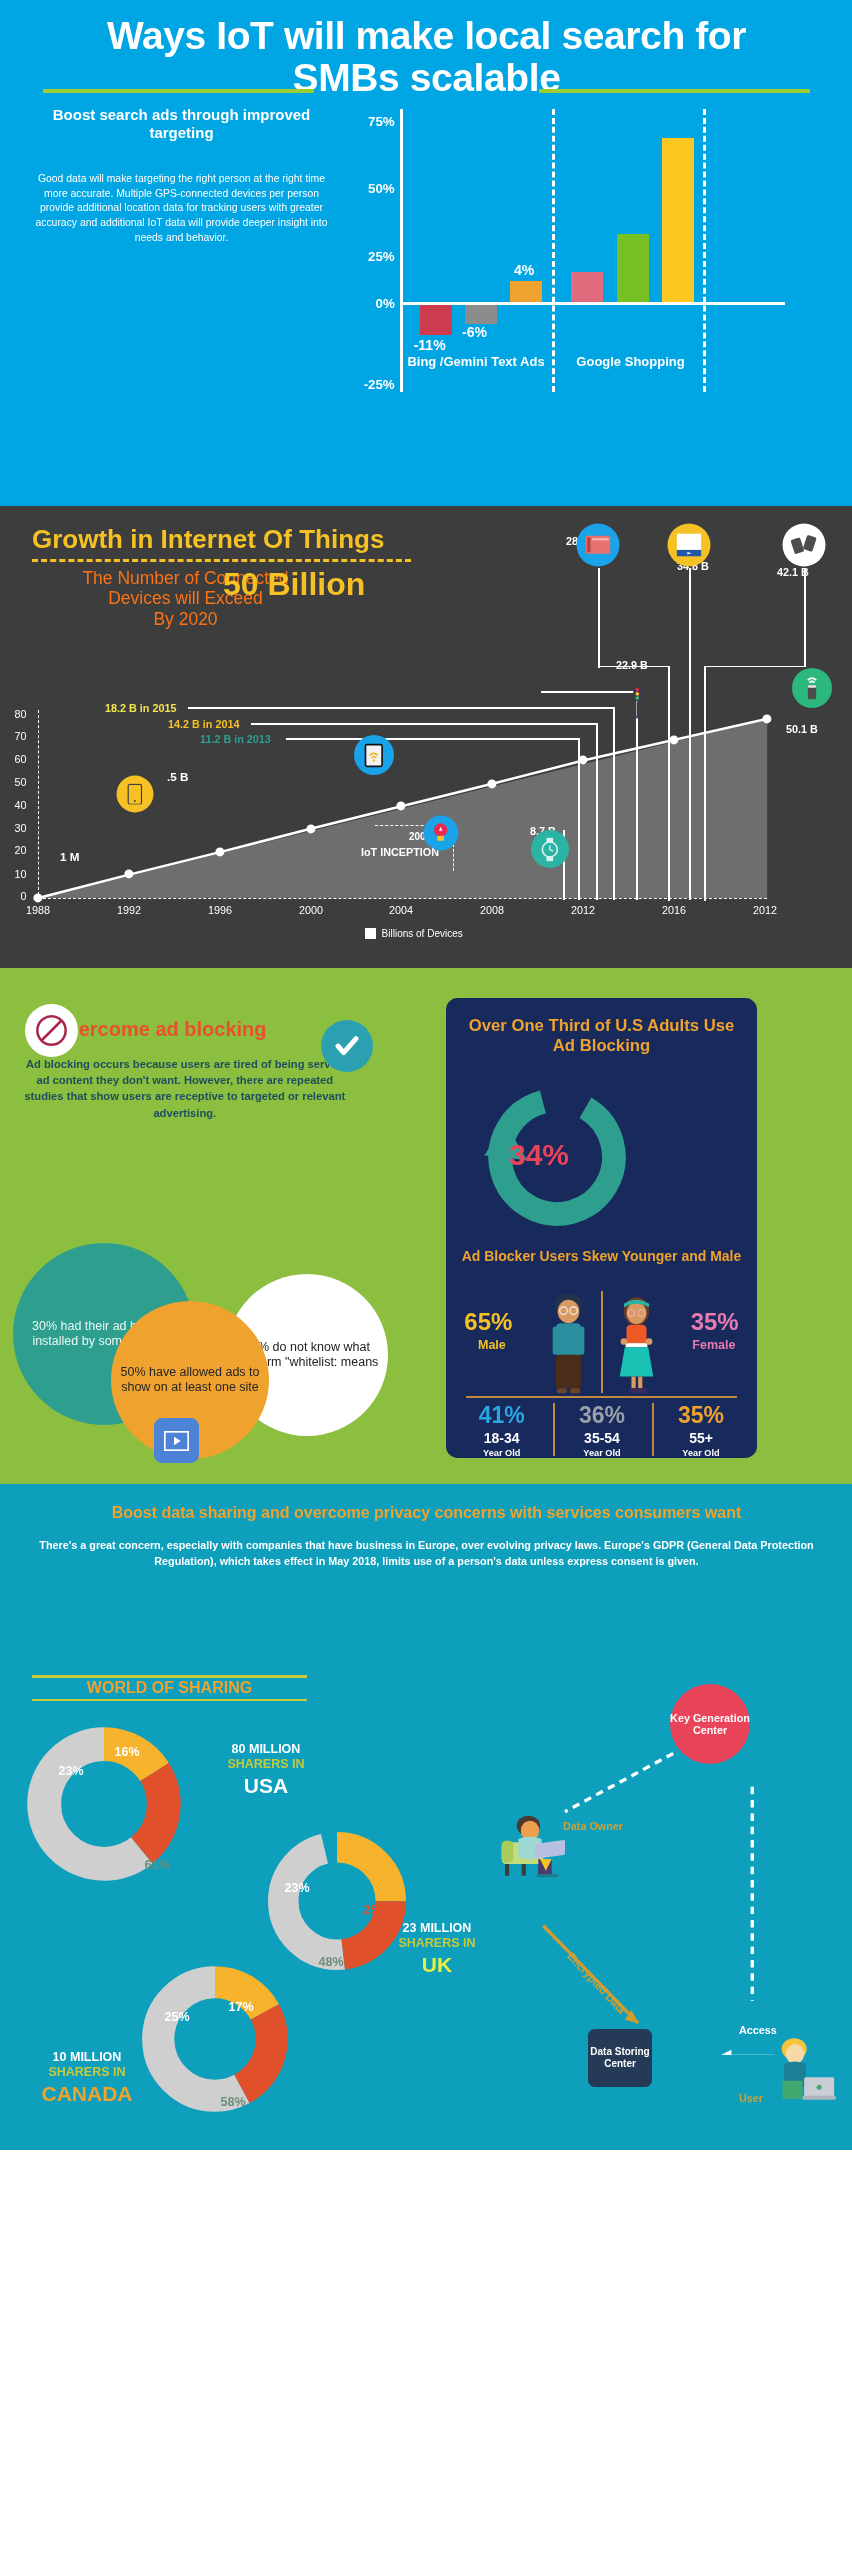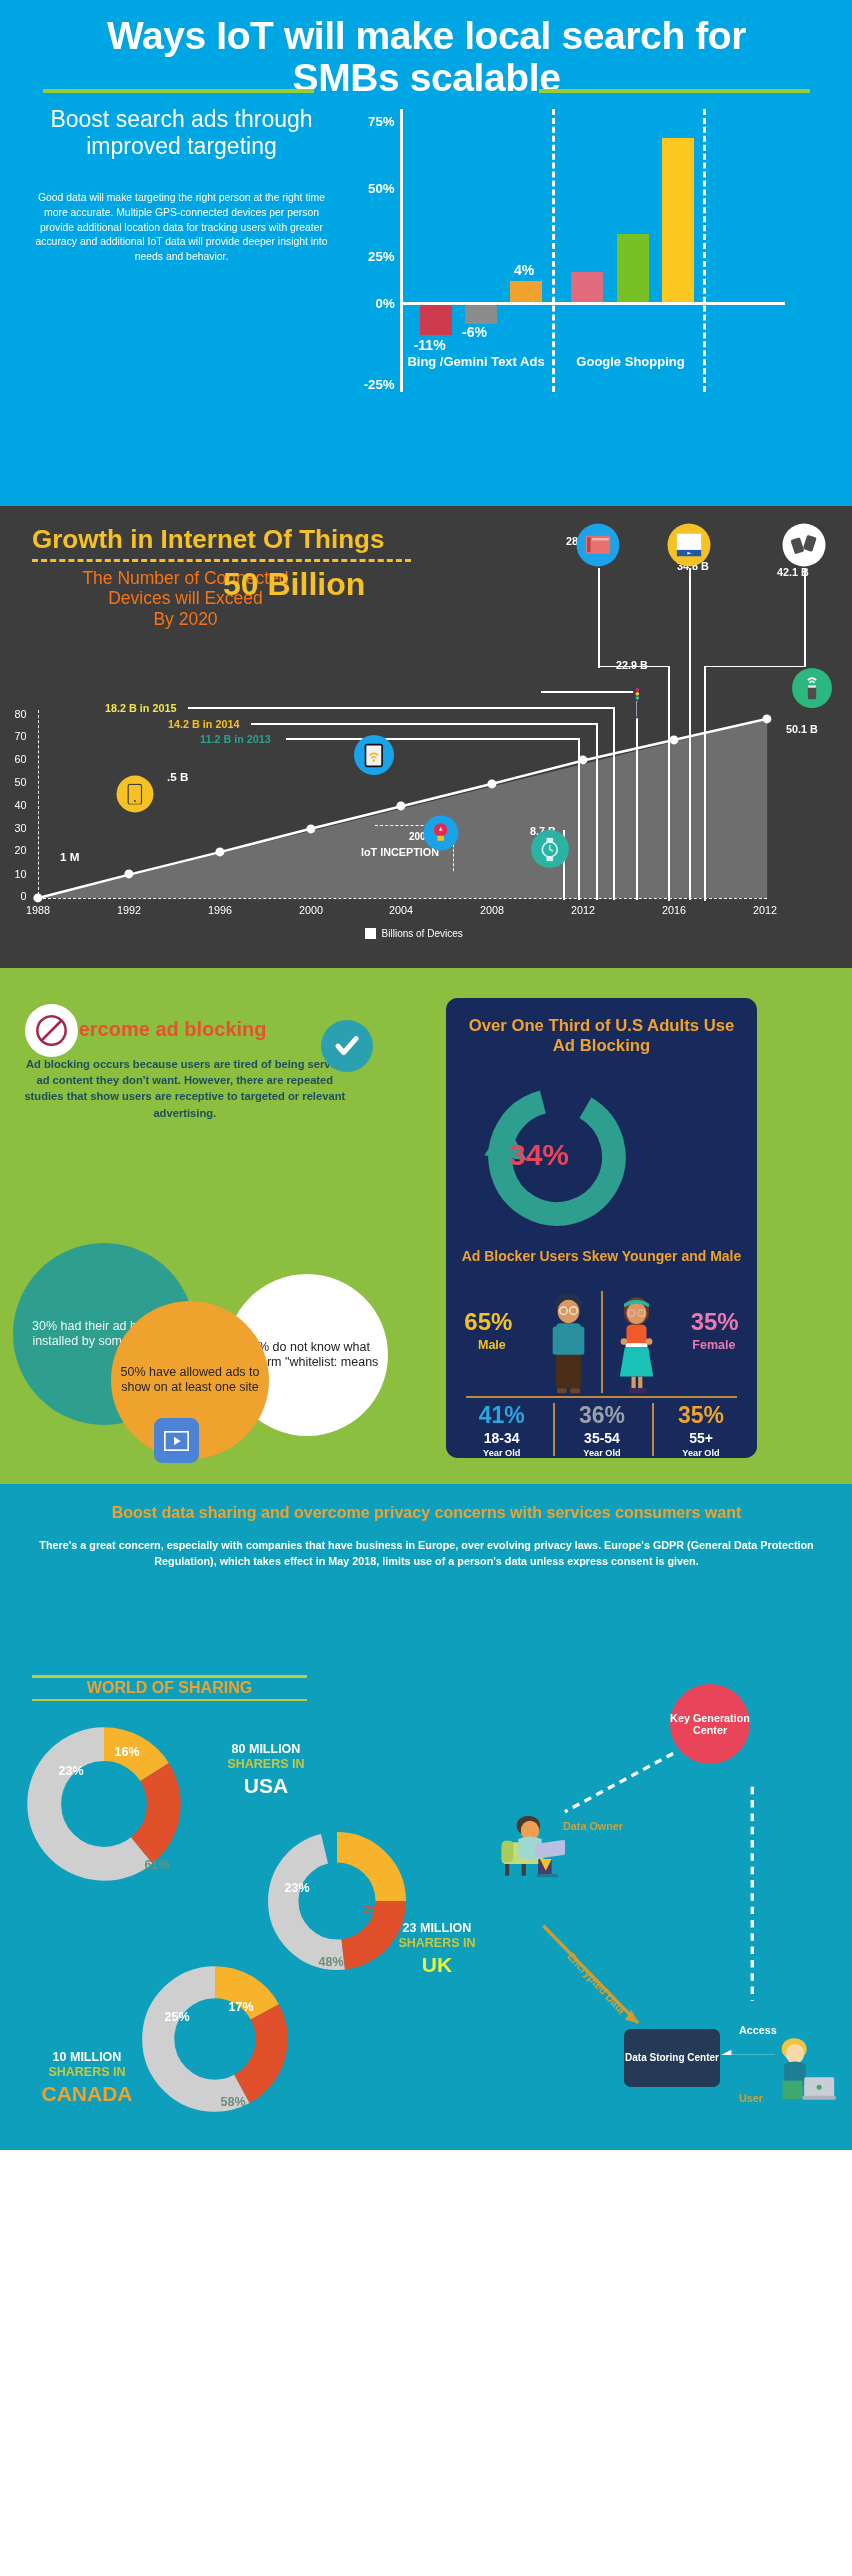--- a/index.html
+++ b/index.html
@@ -29,21 +29,21 @@
   .title-rules { position: relative; height: 8.3px; margin-top: -10px; }
   .rule { position: absolute; height: 4.2px; background: #9acd32; top: 0; }
   .rule.left  { left: 43px; width: 271px; }
   .rule.right { right: 43px; width: 271px; }
 
   .hero-body { position: relative; height: 358px; }
   .hero-left {
     position: absolute; left: 15px; top: 8.3px; width: 333px;
     text-align: center; color: #ffffff;
   }
-  .hero-subtitle { font-size: 23px; font-weight: normal; line-height: 1.2; padding: 0 21.6px; }
+  .hero-subtitle { font-size: 15px; font-weight: bold; line-height: 1.2; padding: 0 21.6px; }
   .hero-para { font-size: 10.4px; line-height: 1.42; margin-top: 30px; padding: 0 20px; }
 
   
   .chart1 { position: absolute; left: 350px; top: 11.7px; width: 491px; height: 333px; }
   .c1-ylabels { position: absolute; left: 0; top: 0; width: 48px; height: 283px; }
   .c1-ylabels div {
     position: absolute; right: 3.3px; color:#ffffff; font-size: 13.3px; font-weight: bold;
     transform: translateY(-50%);
   }
   .c1-axis-v { position: absolute; left: 50px; top: 0px; width: 2.5px; height: 283px; background:#ffffff; }
@@ -573,21 +573,21 @@
         <rect x="42" y="48" width="36" height="18" rx="2" fill="#b8bfe0" transform="skewY(-8)"></rect>
         <rect x="46" y="60" width="16" height="20" fill="#4a3a6e"></rect>
         <polygon points="48,60 62,60 55,74" fill="#f5c124"></polygon>
         <rect x="44" y="78" width="26" height="4" rx="2" fill="#1e7b8c"></rect>
       </svg>
     </span>
     <div class="diag-lbl" style="left:563px; top:336px; color:#c8a23a; font-size:10.8px;">Data Owner</div>
 
     <div class="diag-lbl" style="left:574px; top:466px; color:#c8a23a; font-size:10.8px; transform: rotate(47deg); transform-origin: left top;">Encrypted Data</div>
 
-    <div class="dsc" style="left:624px; top:545px; width:96px; height:58px;">
+    <div class="dsc" style="left:588px; top:545px; width:64px; height:58px;">
       <span>Data Storing Center</span>
     </div>
 
     <div class="diag-lbl" style="left:739px; top:540px; color:#ffffff; font-size:10.8px;">Access</div>
     <div class="diag-lbl" style="left:739px; top:608px; color:#c8a23a; font-size:10.8px;">User</div>
 
     <span style="position:absolute; left:774px; top:550px;">
       <svg width="62" height="70" viewBox="0 0 74 84">
         <ellipse cx="24" cy="18" rx="15" ry="13" fill="#f5c43f"></ellipse>
         <ellipse cx="25" cy="24" rx="11" ry="12" fill="#f7d9a8"></ellipse>

